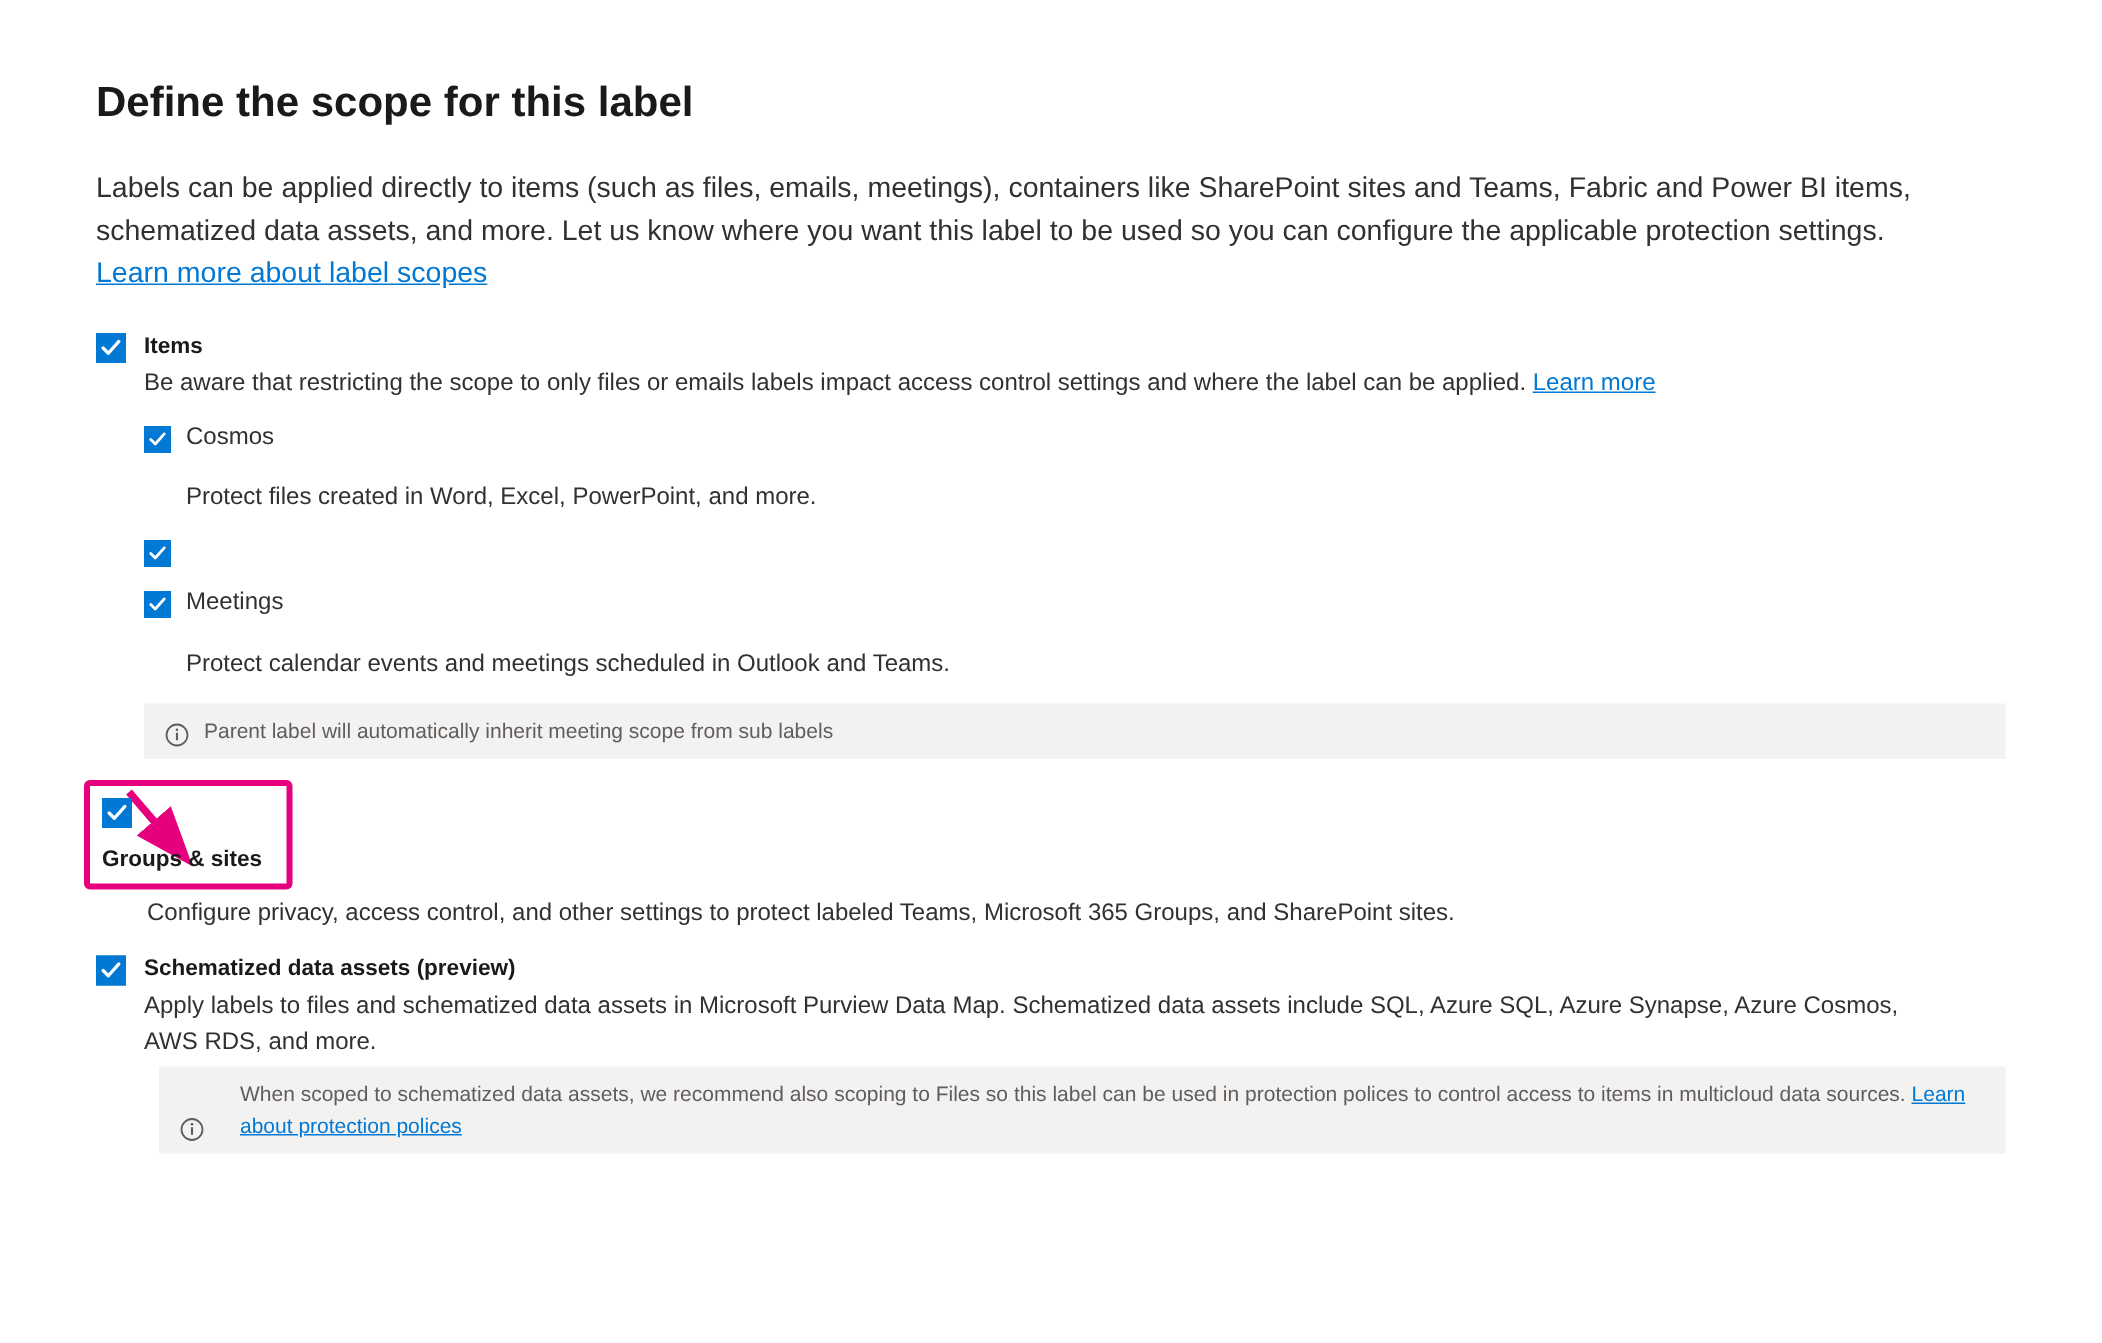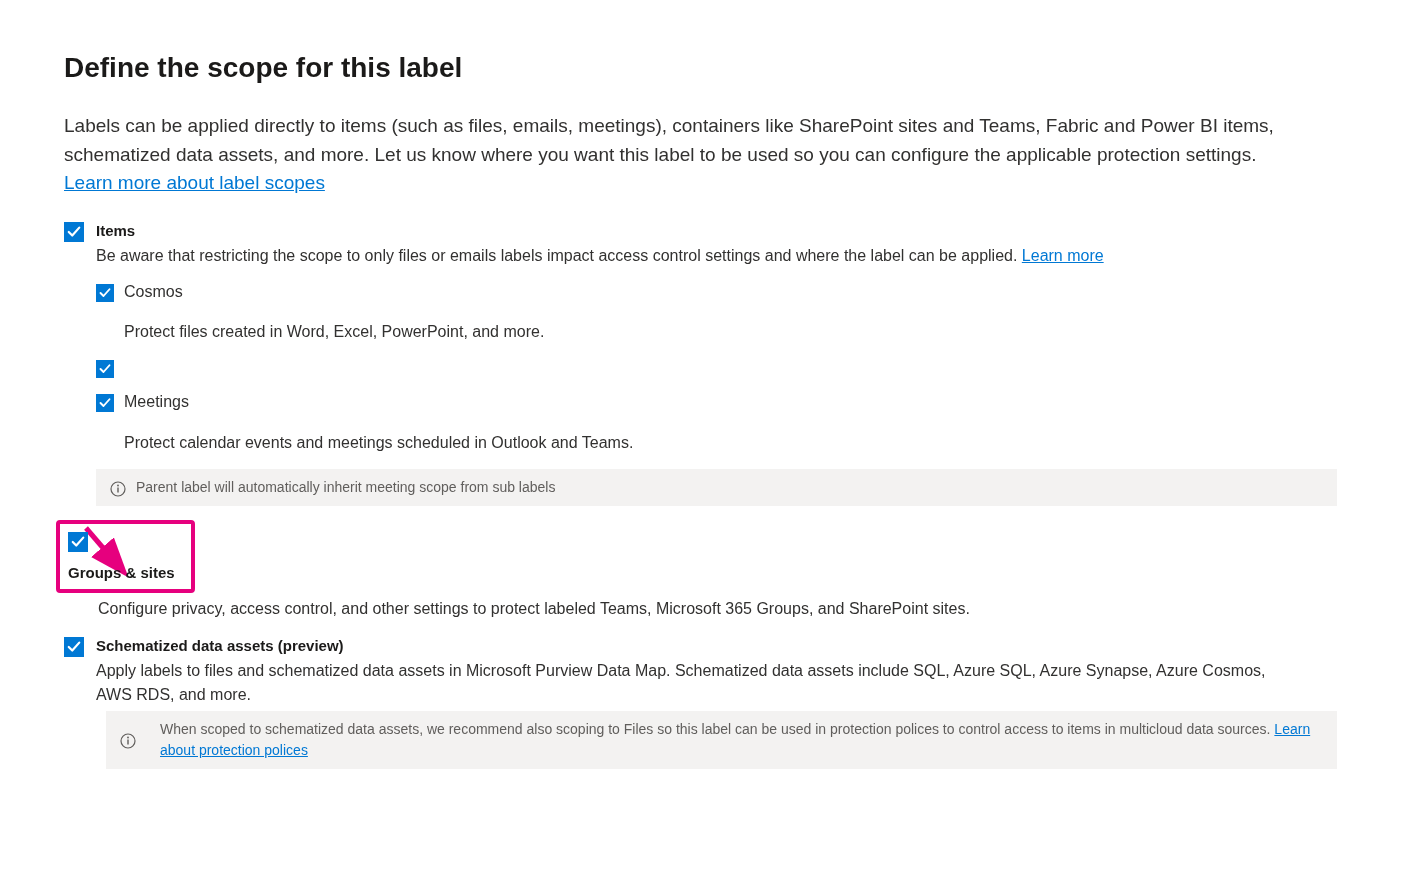--- a/index.html
+++ b/index.html
@@ -103,21 +103,21 @@
       line-height: 1.5;
       margin-top: 18px;
     }
     .info-banner {
       background: #f3f2f1;
       padding: 8px 14px;
       margin-left: 32px;
       margin-top: 4px;
       margin-bottom: 14px;
       display: flex;
-      align-items: center;
+      align-items: flex-end;
       gap: 10px;
       font-size: 14px;
       color: #605e5c;
       line-height: 1.5;
     }
     .info-banner-wide {
       margin-left: 42px;
       gap: 24px;
     }
     .info-icon {

